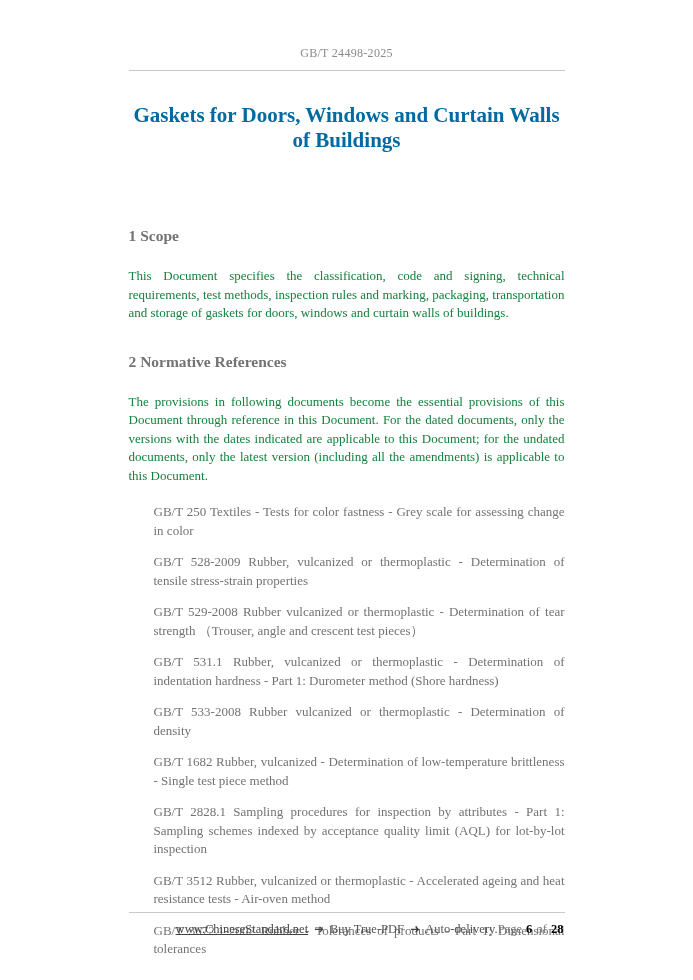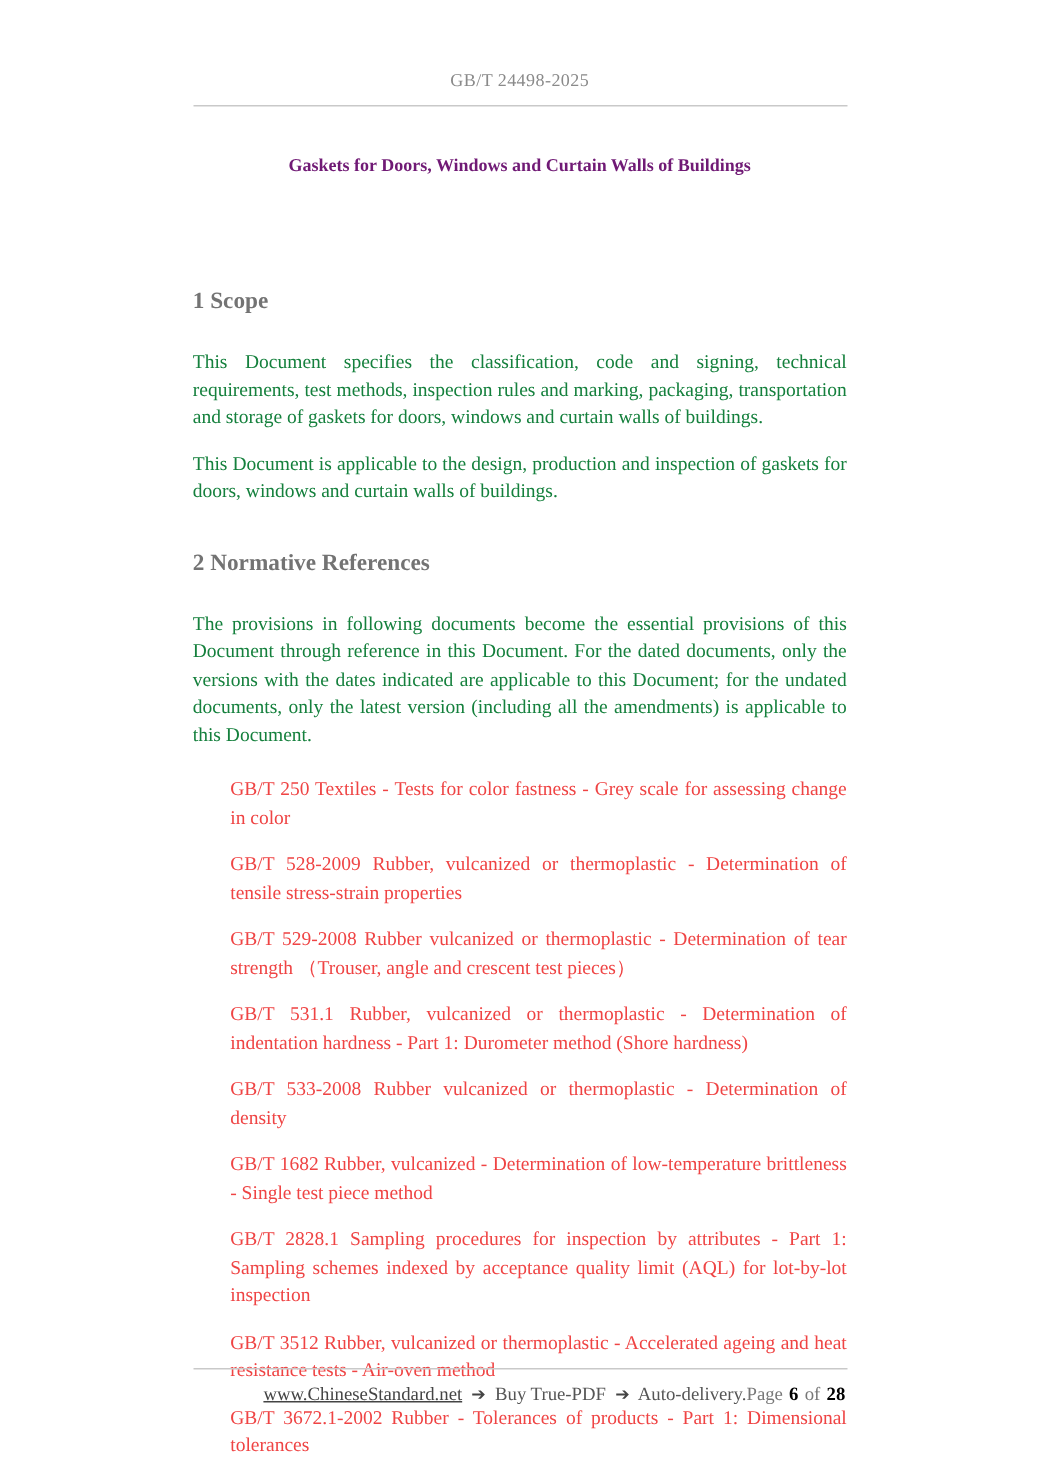--- a/index.html
+++ b/index.html
@@ -26,23 +26,23 @@
     letter-spacing: 0.3px;
   }
   .header-rule {
     border: none;
     border-top: 1px solid #c9c9c9;
     margin: 9px 0 0 0;
   }
   .doc-title {
     margin: 32px 0 0 0;
     text-align: center;
-    font-size: 12px;
+    font-size: 21px;
     font-weight: bold;
-    color: #701a75;
+    color: #0369a1;
     font-family: "Liberation Serif", serif;
   }
   .section-heading {
     margin: 0;
     font-size: 15.5px;
     font-weight: bold;
     color: #737373;
   }
   .heading-scope { margin-top: 74px; }
   .heading-normative { margin-top: 30px; }
@@ -55,21 +55,21 @@
   }
   .body-paragraph + .body-paragraph { margin-top: 12px; }
   .refs {
     margin: 18px 0 0 25px;
   }
   .ref {
     margin: 4px 0 13px 0;
     font-size: 13px;
     line-height: 18.5px;
     text-align: justify;
-    color: #ef4444;
+    color: #737373;
   }
   .footer {
     position: absolute;
     left: 103px;
     right: 103px;
     bottom: 0;
     height: 68px;
   }
   .footer-rule {
     border: none;
@@ -114,21 +114,20 @@
   <header>
     <div class="doc-number">GB/T 24498-2025</div>
     <hr class="header-rule">
   </header>
 
   <h1 class="doc-title">Gaskets for Doors, Windows and Curtain Walls of Buildings</h1>
 
   <section>
     <h2 class="section-heading heading-scope">1 Scope</h2>
     <p class="body-paragraph">This Document specifies the classification, code and signing, technical requirements, test methods, inspection rules and marking, packaging, transportation and storage of gaskets for doors, windows and curtain walls of buildings.</p>
-    <p class="body-paragraph">This Document is applicable to the design, production and inspection of gaskets for doors, windows and curtain walls of buildings.</p>
   </section>
 
   <section>
     <h2 class="section-heading heading-normative">2 Normative References</h2>
     <p class="body-paragraph">The provisions in following documents become the essential provisions of this Document through reference in this Document. For the dated documents, only the versions with the dates indicated are applicable to this Document; for the undated documents, only the latest version (including all the amendments) is applicable to this Document.</p>
 
     <div class="refs">
       <p class="ref">GB/T 250 Textiles - Tests for color fastness - Grey scale for assessing change in color</p>
       <p class="ref">GB/T 528-2009 Rubber, vulcanized or thermoplastic - Determination of tensile stress-strain properties</p>
       <p class="ref">GB/T 529-2008 Rubber vulcanized or thermoplastic - Determination of tear strength （Trouser, angle and crescent test pieces）</p>

